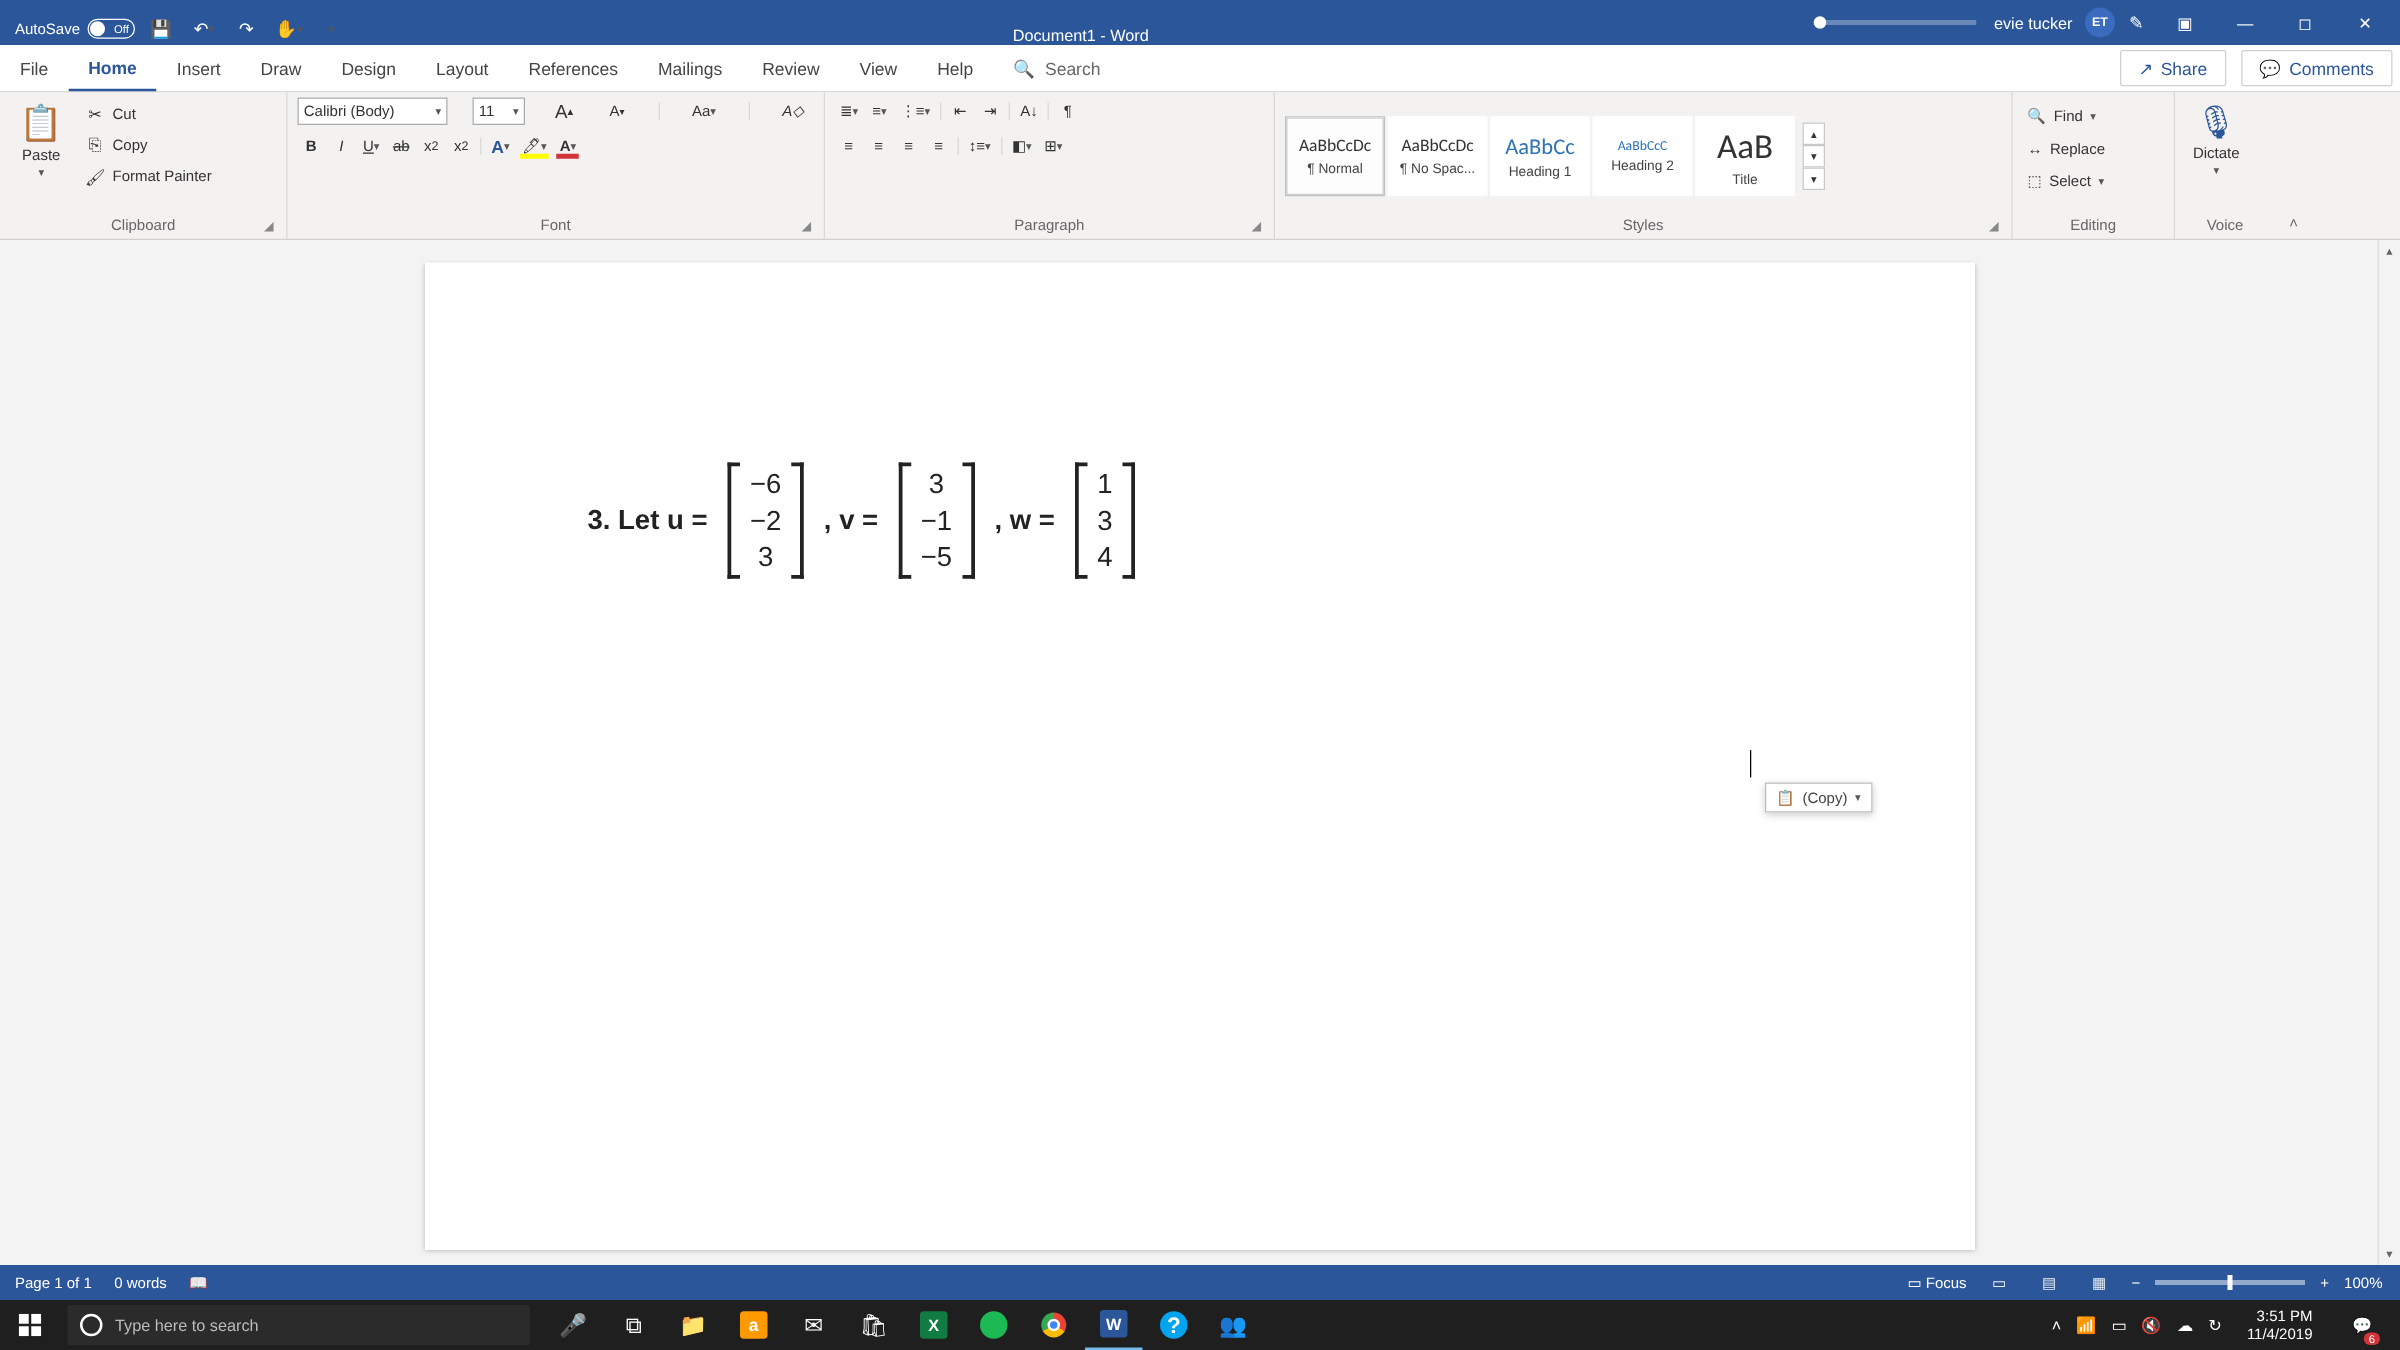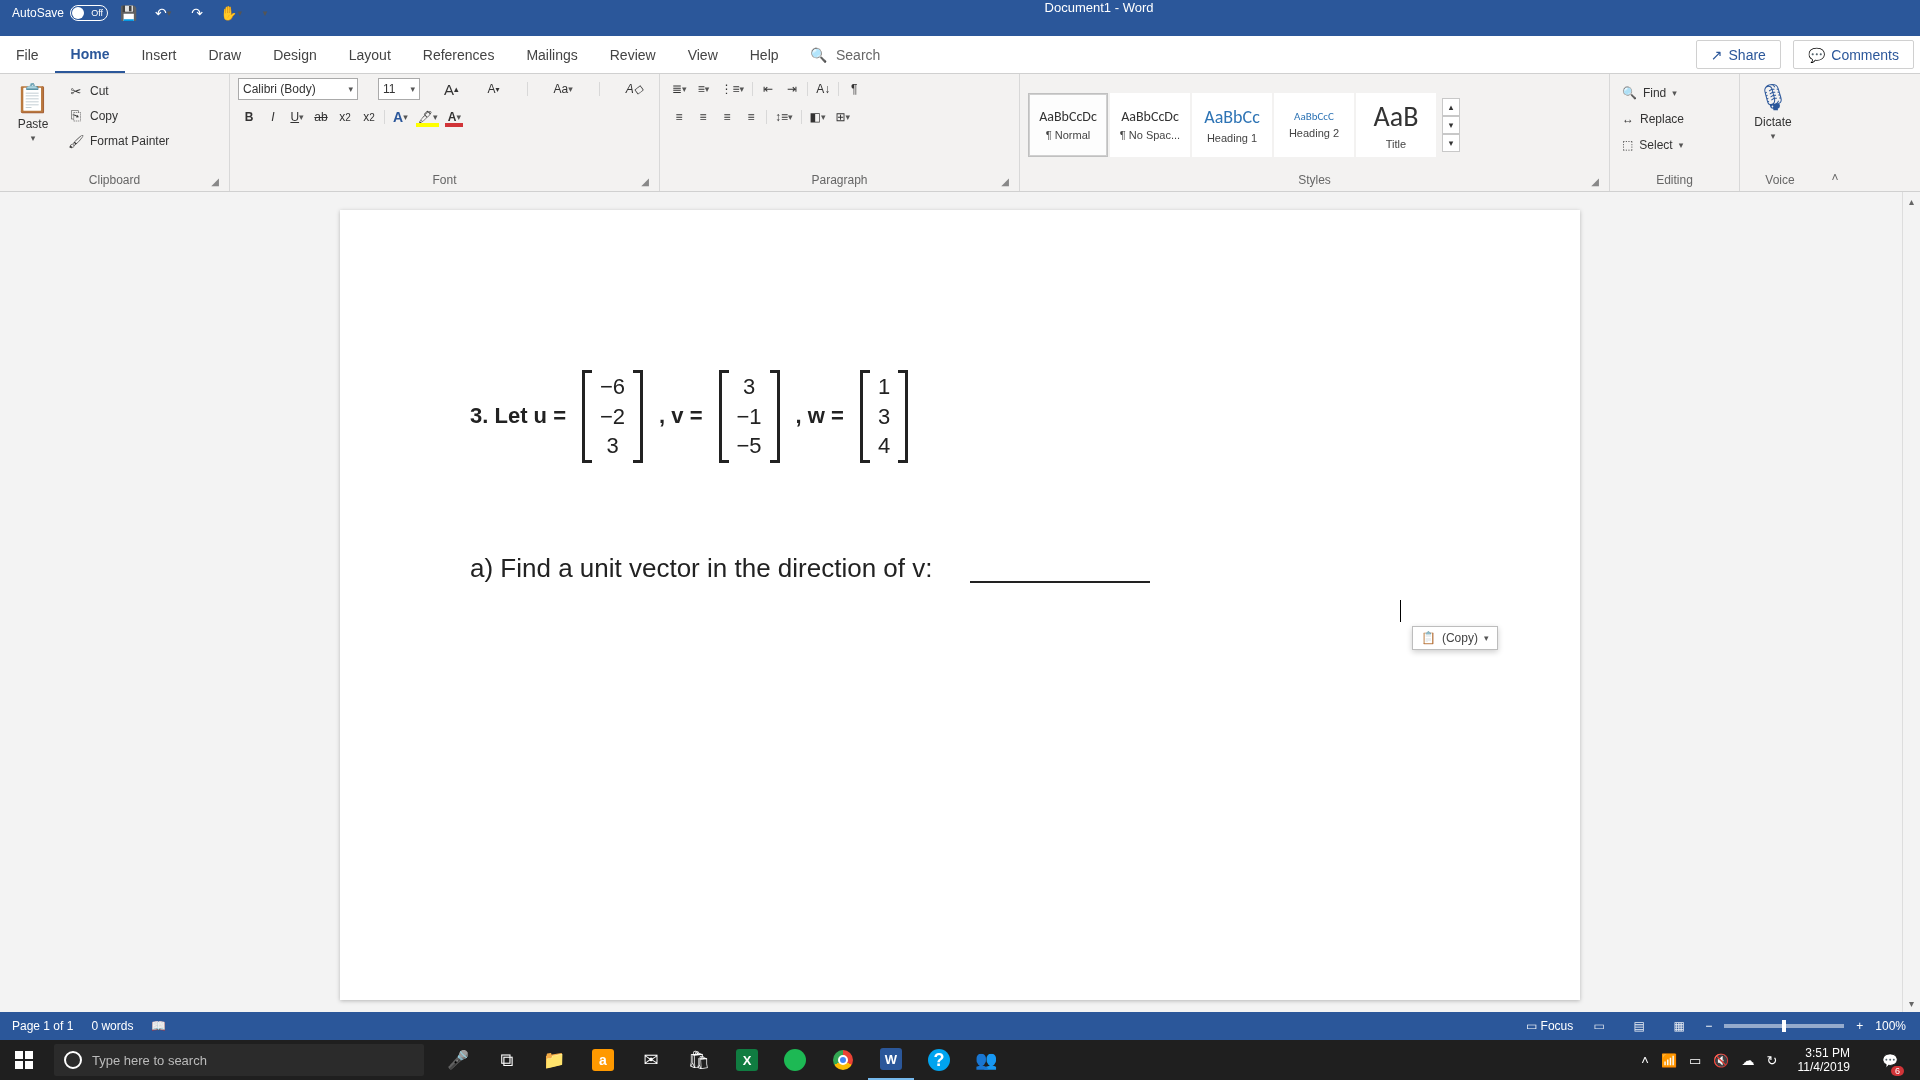--- a/index.html
+++ b/index.html
@@ -1,19 +1,19 @@
 <!DOCTYPE html>
 <html><head>
 <meta charset="utf-8">
 <style>
 * { margin: 0; padding: 0; box-sizing: border-box; font-family: "Segoe UI", Arial, sans-serif; }
 html, body { width: 1920px; height: 1080px; overflow: hidden; background: #fff; }
 
 
-.titlebar { height: 36px; background: #2b579a; color: #fff; display: flex; align-items: flex-start; font-size: 13px; }
+.titlebar { height: 36px; background: #2b579a; color: #fff; display: flex; align-items: flex-end; font-size: 13px; }
 .titlebar .left { display: flex; align-items: center; gap: 8px; padding-left: 12px; }
 .autosave { display: flex; align-items: center; gap: 6px; font-size: 12px; }
 .autosave .toggle { width: 38px; height: 16px; border: 1px solid #fff; border-radius: 10px; position: relative; font-size: 9px; text-align: right; padding-right: 4px; line-height: 14px; }
 .autosave .toggle::before { content: ""; position: absolute; left: 1px; top: 1px; width: 12px; height: 12px; border-radius: 50%; background: #fff; }
 .tb-btn { width: 26px; height: 26px; display: flex; align-items: center; justify-content: center; color: #fff; font-size: 14px; }
 .titlebar .center { flex: 1; text-align: center; }
 .titlebar .right { display: flex; align-items: center; gap: 4px; padding-right: 6px; }
 .user-badge { width: 24px; height: 24px; border-radius: 50%; background: #3a6bbf; display: flex; align-items: center; justify-content: center; font-size: 10px; font-weight: 600; }
 .titlebar .right .win { width: 44px; height: 36px; display: flex; align-items: center; justify-content: center; }
 .slider-mini { width: 130px; height: 4px; background: rgba(255,255,255,0.3); position: relative; margin-right:10px;}
@@ -127,20 +127,30 @@
     </div>
     <div class="tb-btn">💾</div>
     <div class="tb-btn">↶<span class="arrow">▾</span></div>
     <div class="tb-btn">↷</div>
     <div class="tb-btn">✋<span class="arrow">▾</span></div>
     <div class="tb-btn">
         <span class="arrow">▾</span>
       </div>
   </div>
   <div class="center">Document1  -  Word</div>
+  <div class="right">
+    <div class="slider-mini"></div>
+    <span style="margin-right:6px;">evie tucker</span>
+    <div class="user-badge">ET</div>
+    <div class="tb-btn">✎</div>
+    <div class="win">▣</div>
+    <div class="win">—</div>
+    <div class="win">◻</div>
+    <div class="win">✕</div>
+  </div>
 </div>
 
 <div class="tabsrow">
   <div class="tab">File</div>
   <div class="tab active">Home</div>
   <div class="tab">Insert</div>
   <div class="tab">Draw</div>
   <div class="tab">Design</div>
   <div class="tab">Layout</div>
   <div class="tab">References</div>
@@ -365,24 +375,20 @@
         <span class="matrix">
           <span class="br left"></span>
           <span class="col">
               <span>1</span>
               <span>3</span>
               <span>4</span>
             </span>
           <span class="br right"></span>
         </span>
       </div>
-      <div class="part">
-        <span>a) Find a unit vector in the direction of v:</span>
-        <span class="blank"></span>
-      </div>
     </div>
     <div class="cursor"></div>
     <div class="paste-opts">
       <span>📋</span>
       <span>(Copy) </span>
       <span class="arrow">▾</span>
     </div>
   </div>
   <div class="vscroll">
     <div class="arr">▴</div>

